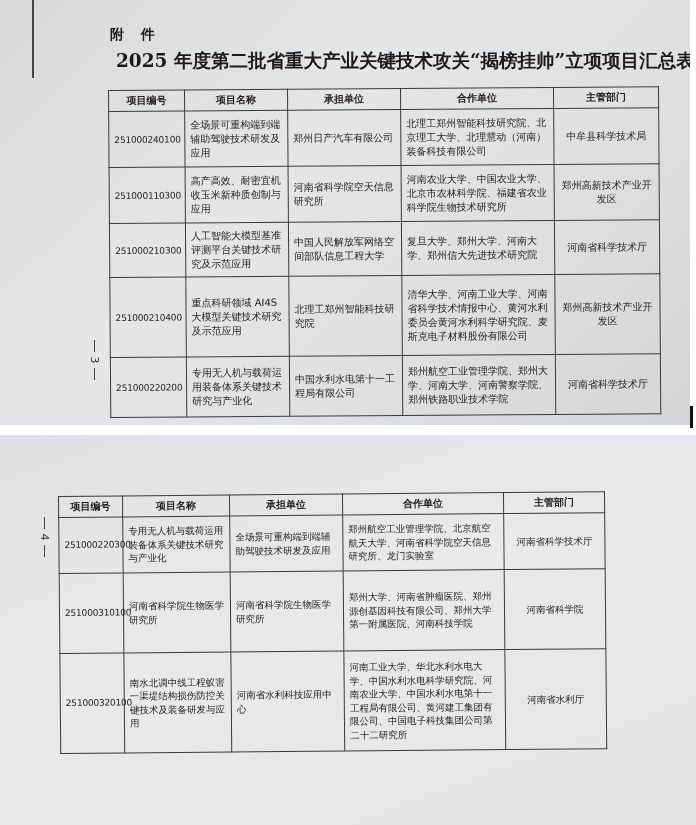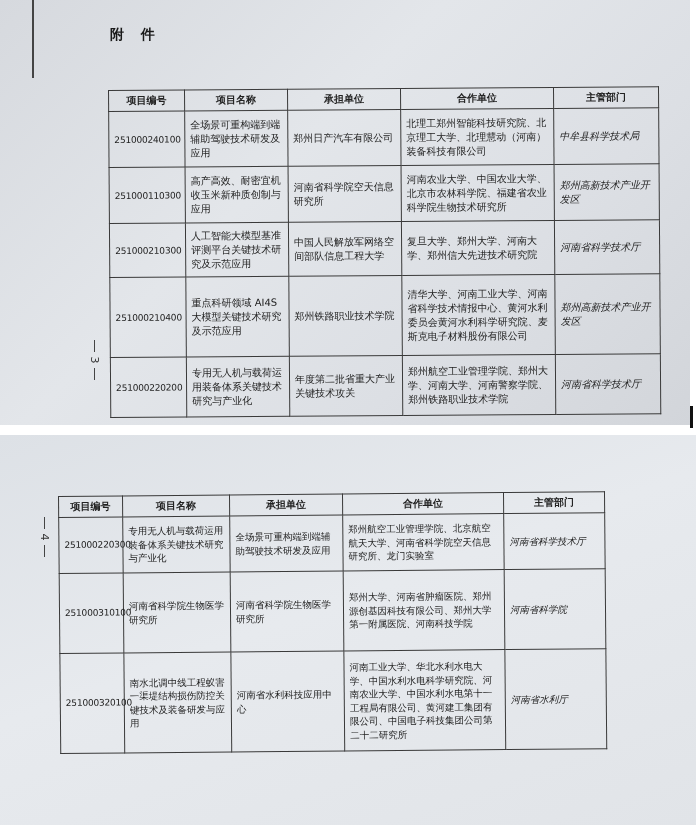--- a/index.html
+++ b/index.html
@@ -23,28 +23,29 @@
   .pageno { position: absolute; font-size: 11px; color: #333; font-family: "DejaVu Sans", sans-serif; text-align: center; width: 12px; line-height: 12px; }
   .pageno .bar { display: block; width: 1px; height: 12px; background: #444; margin: 2px auto; }
   table.t { position: absolute; border-collapse: collapse; table-layout: fixed; font-family: "DejaVu Sans", sans-serif; }
   table.t td, table.t th { border: 1px solid #3a3a3a; padding: 2px 5px; vertical-align: middle; color: #222; }
   table.t th { font-weight: bold; text-align: center; font-size: 10px; height: 16px; }
   table.t1 { left: 108px; top: 90px; width: 550px; transform: rotate(-0.4deg); transform-origin: left top; }
   table.t1 td { font-size: 10px; line-height: 14px; }
   table.t2 { left: 58px; top: 496px; width: 546px; transform: rotate(-0.5deg); transform-origin: left top; }
   table.t2 td { font-size: 9.5px; line-height: 13.5px; }
   td.id { text-align: center; font-size: 9px !important; letter-spacing: -0.2px; }
-  td.dept { text-align: left; font-style: italic; }
+  td.dept { text-align: center; }
 </style>
 </head>
 <body>
 
 <div class="photo photo1">
   <div class="left-rule"></div>
   <div class="attach">附 件</div>
+  <div class="title">2025 年度第二批省重大产业关键技术攻关“揭榜挂帅”立项项目汇总表</div>
 
   <div class="pageno" style="left:88px; top:338px;">
     <span class="bar"></span>
       <span style="display:block;transform:rotate(90deg);">3</span>
       <span class="bar"></span>
   </div>
 
   <table class="t t1">
     <colgroup>
       <col style="width:76px">
@@ -80,28 +81,28 @@
       <tr style="height:54px">
         <td class="id">251000210300</td>
         <td>人工智能大模型基准评测平台关键技术研究及示范应用</td>
         <td>中国人民解放军网络空间部队信息工程大学</td>
         <td>复旦大学、郑州大学、河南大学、郑州信大先进技术研究院</td>
         <td class="dept">河南省科学技术厅</td>
       </tr>
       <tr style="height:80px">
         <td class="id">251000210400</td>
         <td>重点科研领域 AI4S 大模型关键技术研究及示范应用</td>
-        <td>郑州铁路职业技术学院</td>
+        <td>北理工郑州智能科技研究院</td>
         <td>清华大学、河南工业大学、河南省科学技术情报中心、黄河水利委员会黄河水利科学研究院、麦斯克电子材料股份有限公司</td>
         <td class="dept">郑州高新技术产业开发区</td>
       </tr>
       <tr style="height:60px">
         <td class="id">251000220200</td>
         <td>专用无人机与载荷运用装备体系关键技术研究与产业化</td>
-        <td>年度第二批省重大产业关键技术攻关</td>
+        <td>中国水利水电第十一工程局有限公司</td>
         <td>郑州航空工业管理学院、郑州大学、河南大学、河南警察学院、郑州铁路职业技术学院</td>
         <td class="dept">河南省科学技术厅</td>
       </tr>
     </tbody>
   </table>
 </div>
 <div class="edge-mark"></div>
 
 <div class="photo photo2">
   <div class="pageno" style="left:38px; top:80px;">

